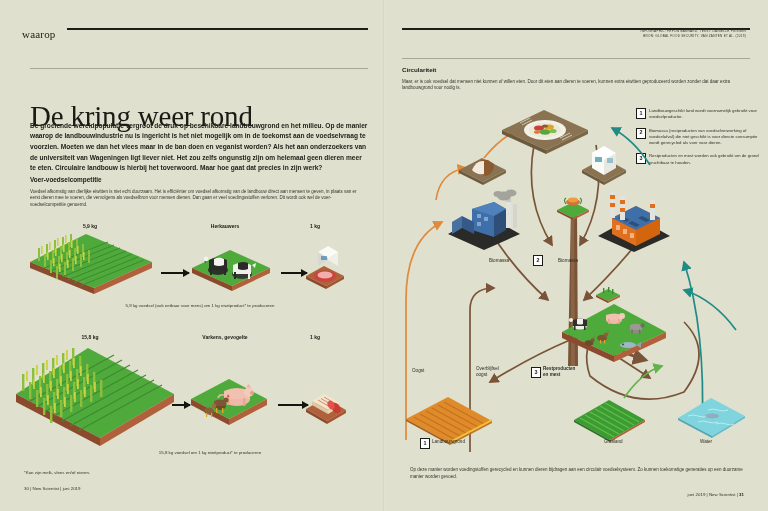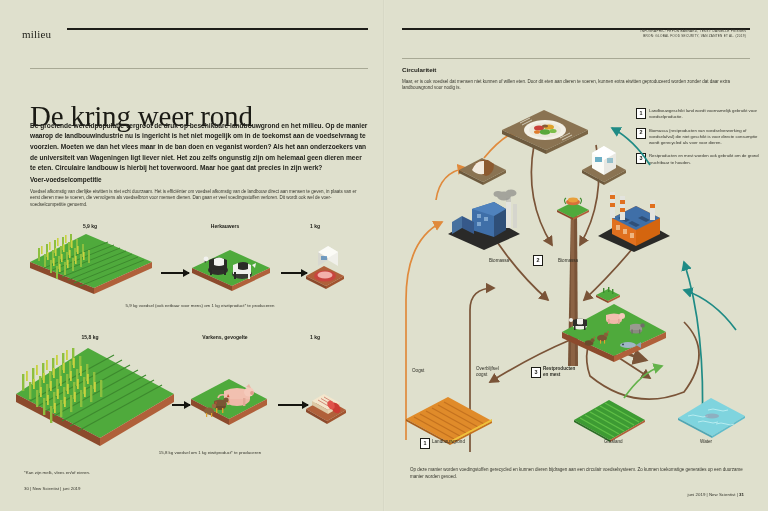--- a/index.html
+++ b/index.html
@@ -73,21 +73,21 @@
   svg.flow{position:absolute;left:384px;top:0;width:384px;height:511px;overflow:visible;}
 </style>
 </head>
 <body>
 
 <div class="spread">
 
   <div class="page page-left">
 
     <div class="rule-thick" style="left:67px;top:28px;width:301px;"></div>
-    <div class="kicker">milieu</div>
+    <div class="kicker">waarop</div>
     <div class="rule-thin" style="left:30px;top:68px;width:338px;"></div>
 
     <h1 class="headline">De kring weer rond</h1>
     <p class="intro">De groeiende wereldpopulatie vergroot de druk op beschikbare landbouwgrond en het milieu. Op de manier waarop de landbouwindustrie nu is ingericht is het niet mogelijk om in de toekomst aan de voedselvraag te voorzien. Moeten we dan het vlees maar in de ban doen en veganist worden? Als het aan onderzoekers van de universiteit van Wageningen ligt liever niet. Het zou zelfs ongunstig zijn om helemaal geen dieren meer te eten. Circulaire landbouw is hierbij het toverwoord. Maar hoe gaat dat precies in zijn werk?</p>
 
     <div class="sub-h">Voer-voedselcompetitie</div>
     <p class="sub-p">Voedsel afkomstig van dierlijke eiwitten is niet echt duurzaam. Het is efficiënter om voedsel afkomstig van de landbouw direct aan mensen te geven, in plaats van er eerst dieren mee te voeren, die vervolgens als voedselbron voor mensen dienen. Dan gaan er veel voedingsstoffen verloren. Dit wordt ook wel de voer-voedselcompetitie genoemd.</p>
 
     <div class="lbl" style="left:60px;top:223px;width:60px;">5,9 kg</div>
     <div class="lbl" style="left:185px;top:223px;width:80px;">Herkauwers</div>

